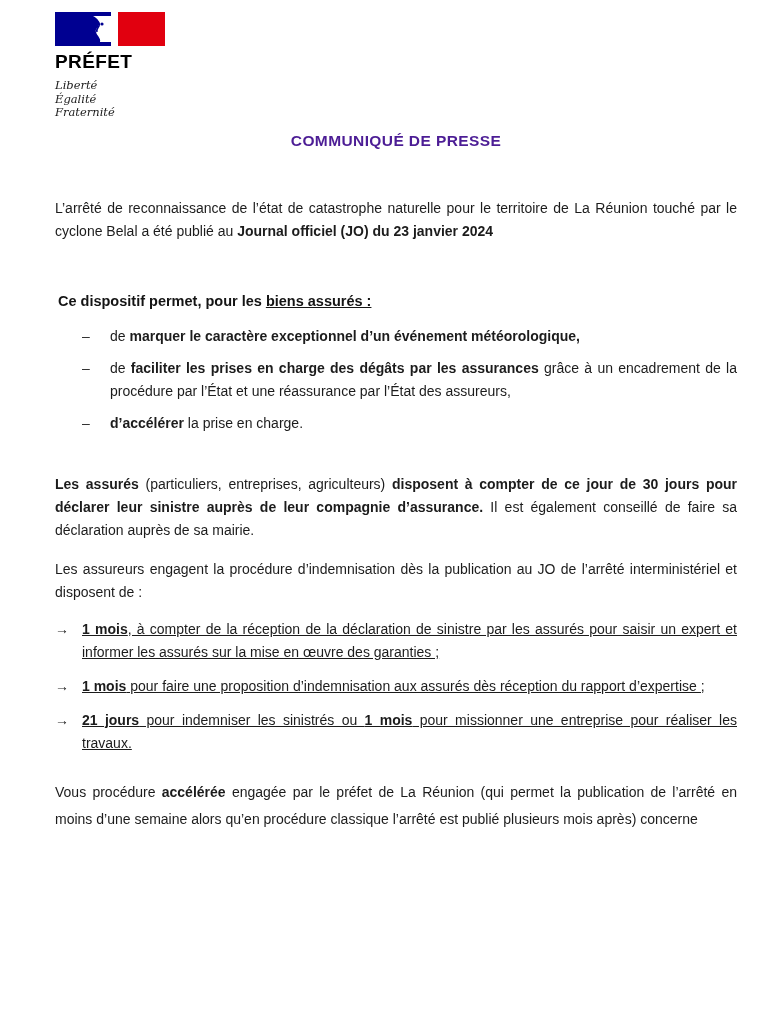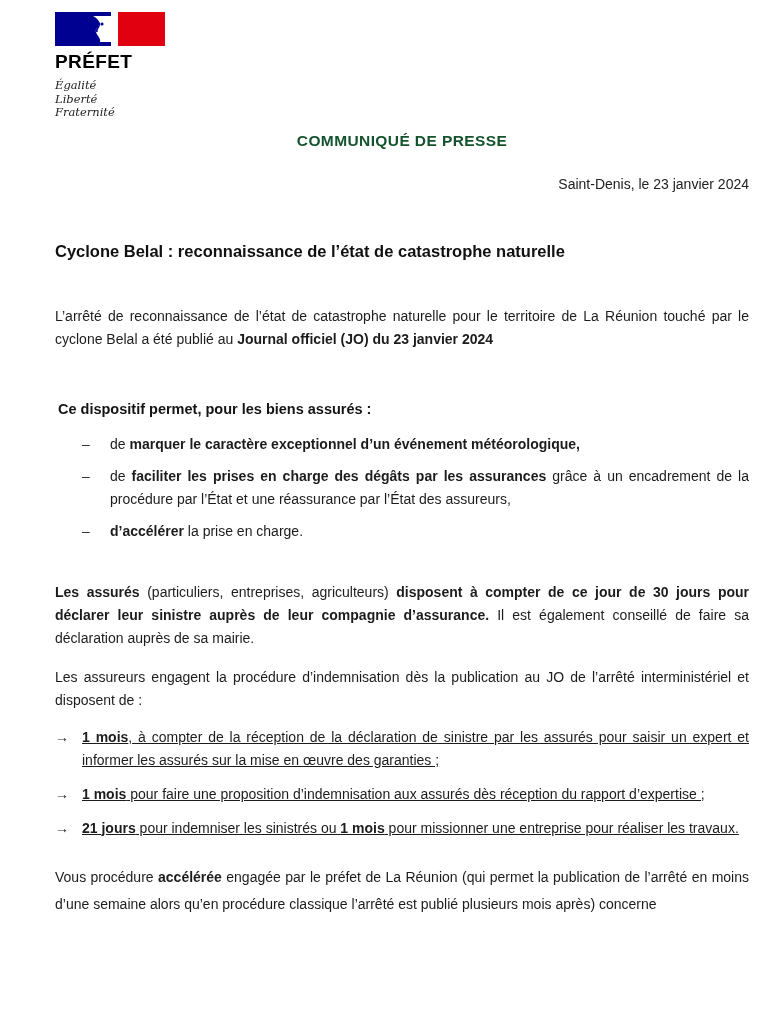--- a/index.html
+++ b/index.html
@@ -3,21 +3,21 @@
 <meta charset="utf-8">
 <style>
   * { margin: 0; padding: 0; box-sizing: border-box; }
   html, body { width: 777px; height: 1024px; }
   body {
     background: #ffffff;
     font-family: "Liberation Sans", sans-serif;
     color: #1c1c1c;
     overflow: hidden;
   }
-  .page { width: 777px; height: 824px; padding: 10px 28px 0 55px; position: relative; }
+  .page { width: 777px; height: 824px; padding: 10px 40px 0 55px; position: relative; }
 
   
   .logo-block { margin-top: 2px; }
   .flag { display: block; }
   .prefet-name {
     margin-top: 5px;
     font-weight: 700;
     font-size: 19px;
     line-height: 21px;
     letter-spacing: 0.4px;
@@ -32,21 +32,21 @@
     color: #1a1a1a;
   }
 
   
   .press-title {
     text-align: center;
     font-weight: 700;
     font-size: 15.5px;
     letter-spacing: 0.4px;
     margin-top: 12px;
-    color: #14532d;
+    color: #4c1d95;
   }
   .dateline {
     text-align: right;
     font-size: 14px;
     margin-top: 26px;
     color: #222;
   }
 
   
   .headline { margin-top: 47px; }
@@ -100,51 +100,49 @@
     margin-bottom: 11px;
   }
   ul.arrow-list .marker {
     flex: 0 0 27px;
     color: #222;
   }
   ul.arrow-list .li-text { flex: 1; text-decoration: underline; }
 
   .procedure { margin-top: 24px; }
   .b { font-weight: 700; }
-  .u { }
+  .u { text-decoration: underline; }
 </style>
 </head>
 <body>
 
 <div class="page">
 
   <div class="logo-block">
     <svg class="flag" width="110" height="34" viewBox="0 0 110 34" aria-hidden="true">
       <rect x="0" y="0" width="56" height="34" fill="#000091"></rect>
       <rect x="63" y="0" width="47" height="34" fill="#e1000f"></rect>
 
       <path d="M38 4 C 42 6, 45 9, 44 13 C 43 16, 40 17, 41 20 C 42 24, 46 26, 45 30 L 56 30 L 56 4 Z" fill="#ffffff"></path>
       <path d="M40 8 c 3 1, 5 3, 4 6 c -1 2, -3 3, -2 6" stroke="#000091" stroke-width="1.6" fill="none"></path>
       <circle cx="47" cy="12" r="1.6" fill="#000091"></circle>
     </svg>
     <div class="prefet-name">
       <div>PRÉFET</div>
     </div>
     <div class="motto">
+      <div>Liberté</div>
       <div>Égalité</div>
-      <div>Liberté</div>
       <div>Fraternité</div>
     </div>
   </div>
 
   <div class="press-title">COMMUNIQUÉ DE PRESSE</div>
-  <div class="dateline">Saint-Denis, le 23 janvier 2024</div>
 
   <div class="headline">
-    <div class="headline-title">Cyclone Belal : reconnaissance de l’état de catastrophe naturelle</div>
   </div>
 
   <p class="para intro"><span>L’arrêté de reconnaissance de l’état de catastrophe naturelle pour le territoire de La Réunion touché par le cyclone Belal a été publié au </span><span class="b">Journal officiel (JO) du 23 janvier 2024</span></p>
 
   <div class="section-heading"><span class="b">Ce dispositif permet, pour les </span><span class="b u">biens assurés :</span></div>
 
   <ul class="dash-list para">
     <li>
       <span class="marker">–</span>
       <span class="li-text"><span>de </span><span class="b">marquer le caractère exceptionnel d’un événement météorologique,</span></span>

